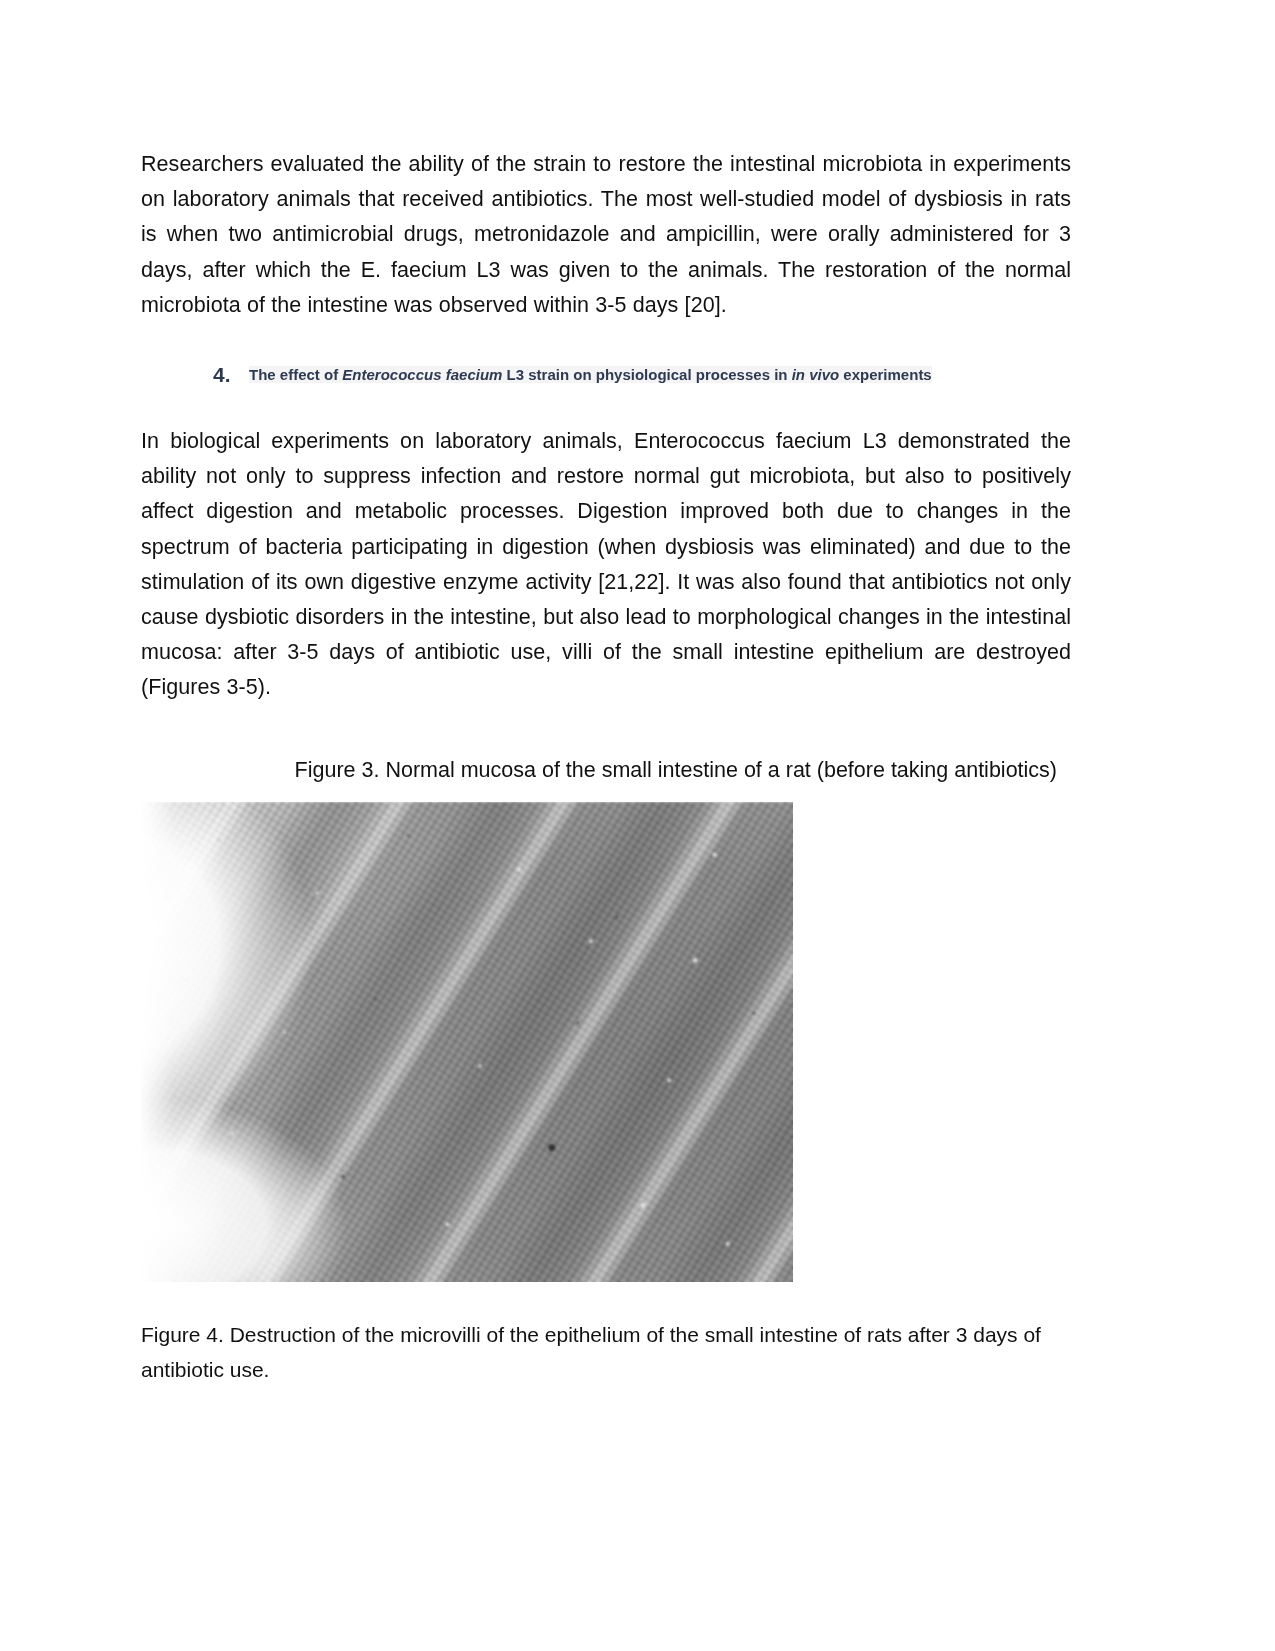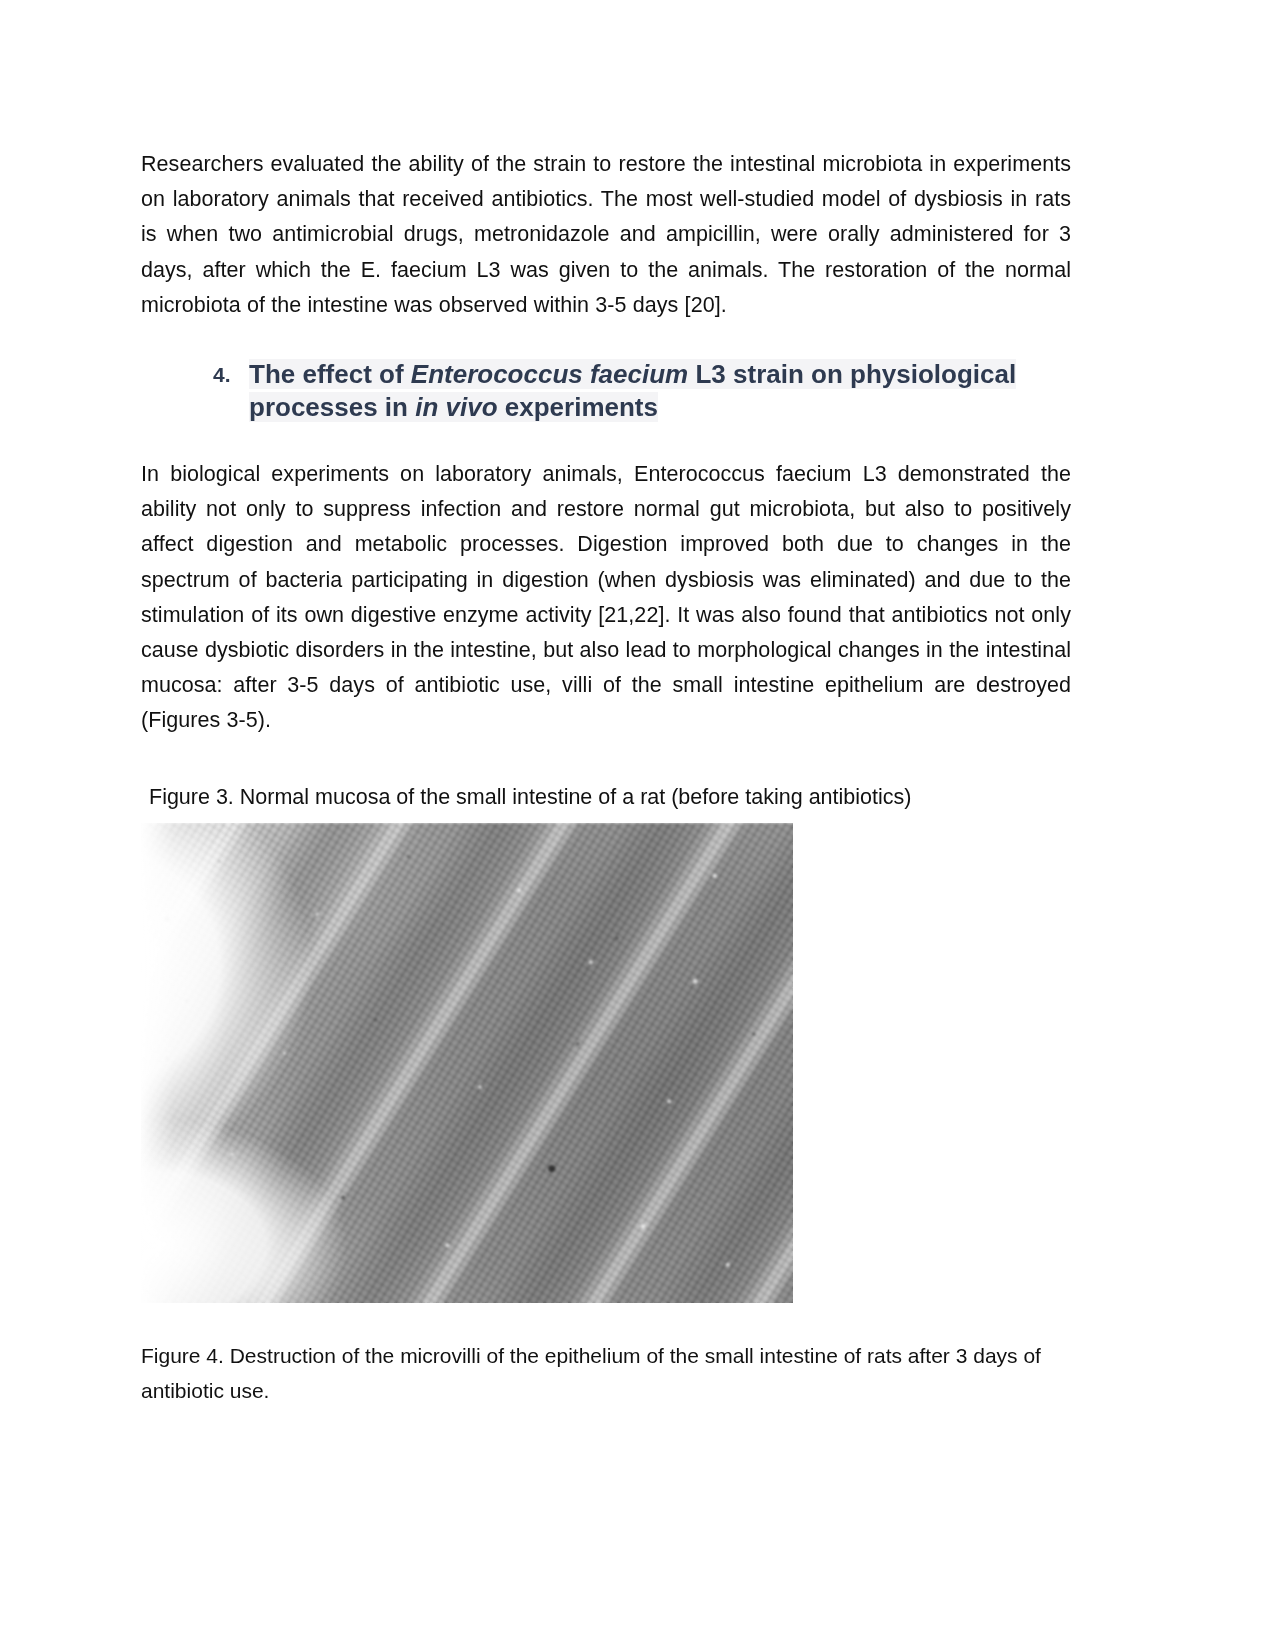--- a/index.html
+++ b/index.html
@@ -52,41 +52,41 @@
   .heading-num {
     flex: 0 0 auto;
     width: 36px;
     font-size: 21px;
     font-weight: bold;
     color: #2e3a50;
     line-height: 33px;
   }
   .heading-text {
     flex: 1 1 auto;
-    font-size: 26px;
+    font-size: 15px;
     font-weight: bold;
     color: #2e3a50;
     line-height: 33px;
   }
   .heading-text .hl {
     background: #f4f4f6;
     box-decoration-break: clone;
     -webkit-box-decoration-break: clone;
   }
   .heading-text i {
     font-style: italic;
   }
 
   
   .caption {
     font-size: 21.5px;
     line-height: 35.2px;
     color: #111111;
-    margin: 8px;
-    text-align: left;
+    margin: 14px;
+    text-align: right;
   }
 
   
   .figure-wrap {
     margin-top: 4px;
     width: 652px;
     height: 480px;
     position: relative;
     overflow: hidden;
     background: #ffffff;

